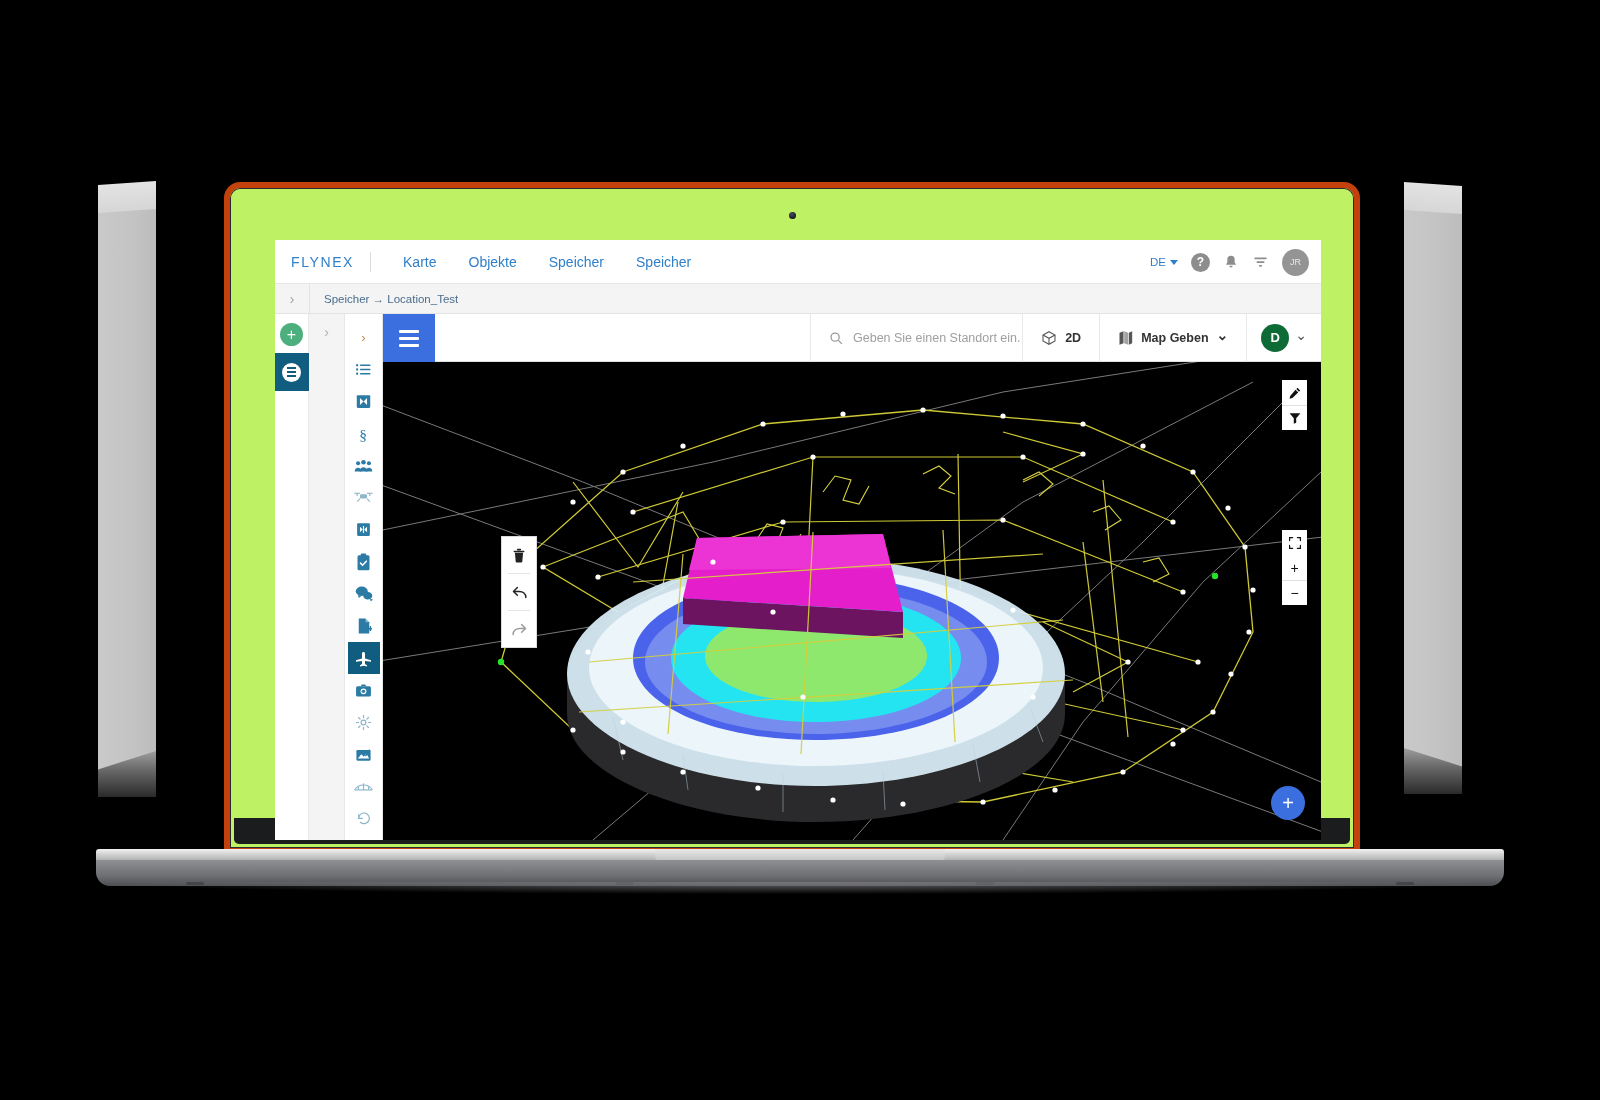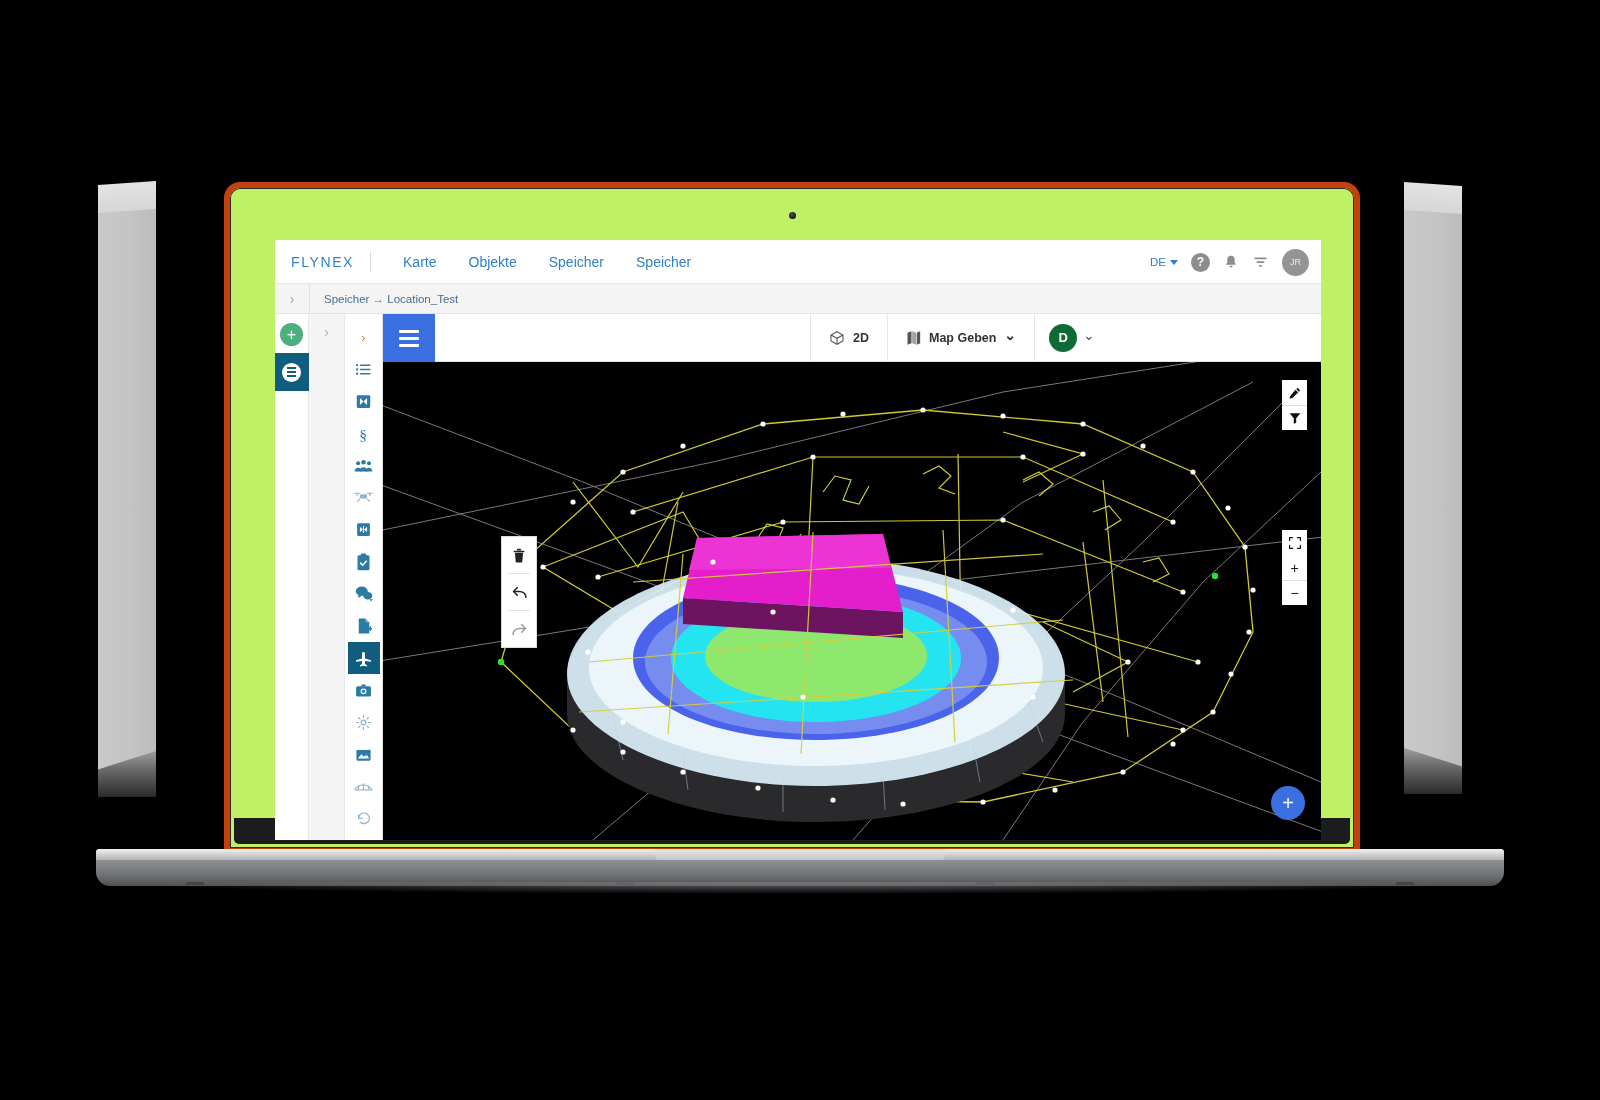--- a/index.html
+++ b/index.html
@@ -405,20 +405,29 @@
           </div>
 
           <div id="hamburger">
             <i></i>
             <i></i>
             <i></i>
           </div>
 
           <div id="mapHeader">
             <div id="mhSpacer"></div>
+            <div id="mhSearch">
+              <span style="color:#9a9a9a;display:flex;">
+                <svg width="14" height="14" viewBox="0 0 24 24" fill="none" stroke="currentColor" stroke-width="2.2">
+                  <circle cx="10.5" cy="10.5" r="7"></circle>
+                    <line x1="16" y1="16" x2="22" y2="22"></line>
+                </svg>
+              </span>
+              <input id="mhSearchInput" value="" placeholder="Geben Sie einen Standort ein." style="">
+            </div>
             <div class="mhBtn">
               <span style="display:flex;color:#555;">
                 <svg width="16" height="16" viewBox="0 0 24 24" fill="none" stroke="currentColor" stroke-width="1.6">
                   <path d="M12 2.5l9 5v9l-9 5-9-5v-9z"></path>
                     <path d="M3 7.5l9 5 9-5M12 12.5v9"></path>
                 </svg>
               </span>
               <span>2D</span>
             </div>
             <div class="mhBtn">

